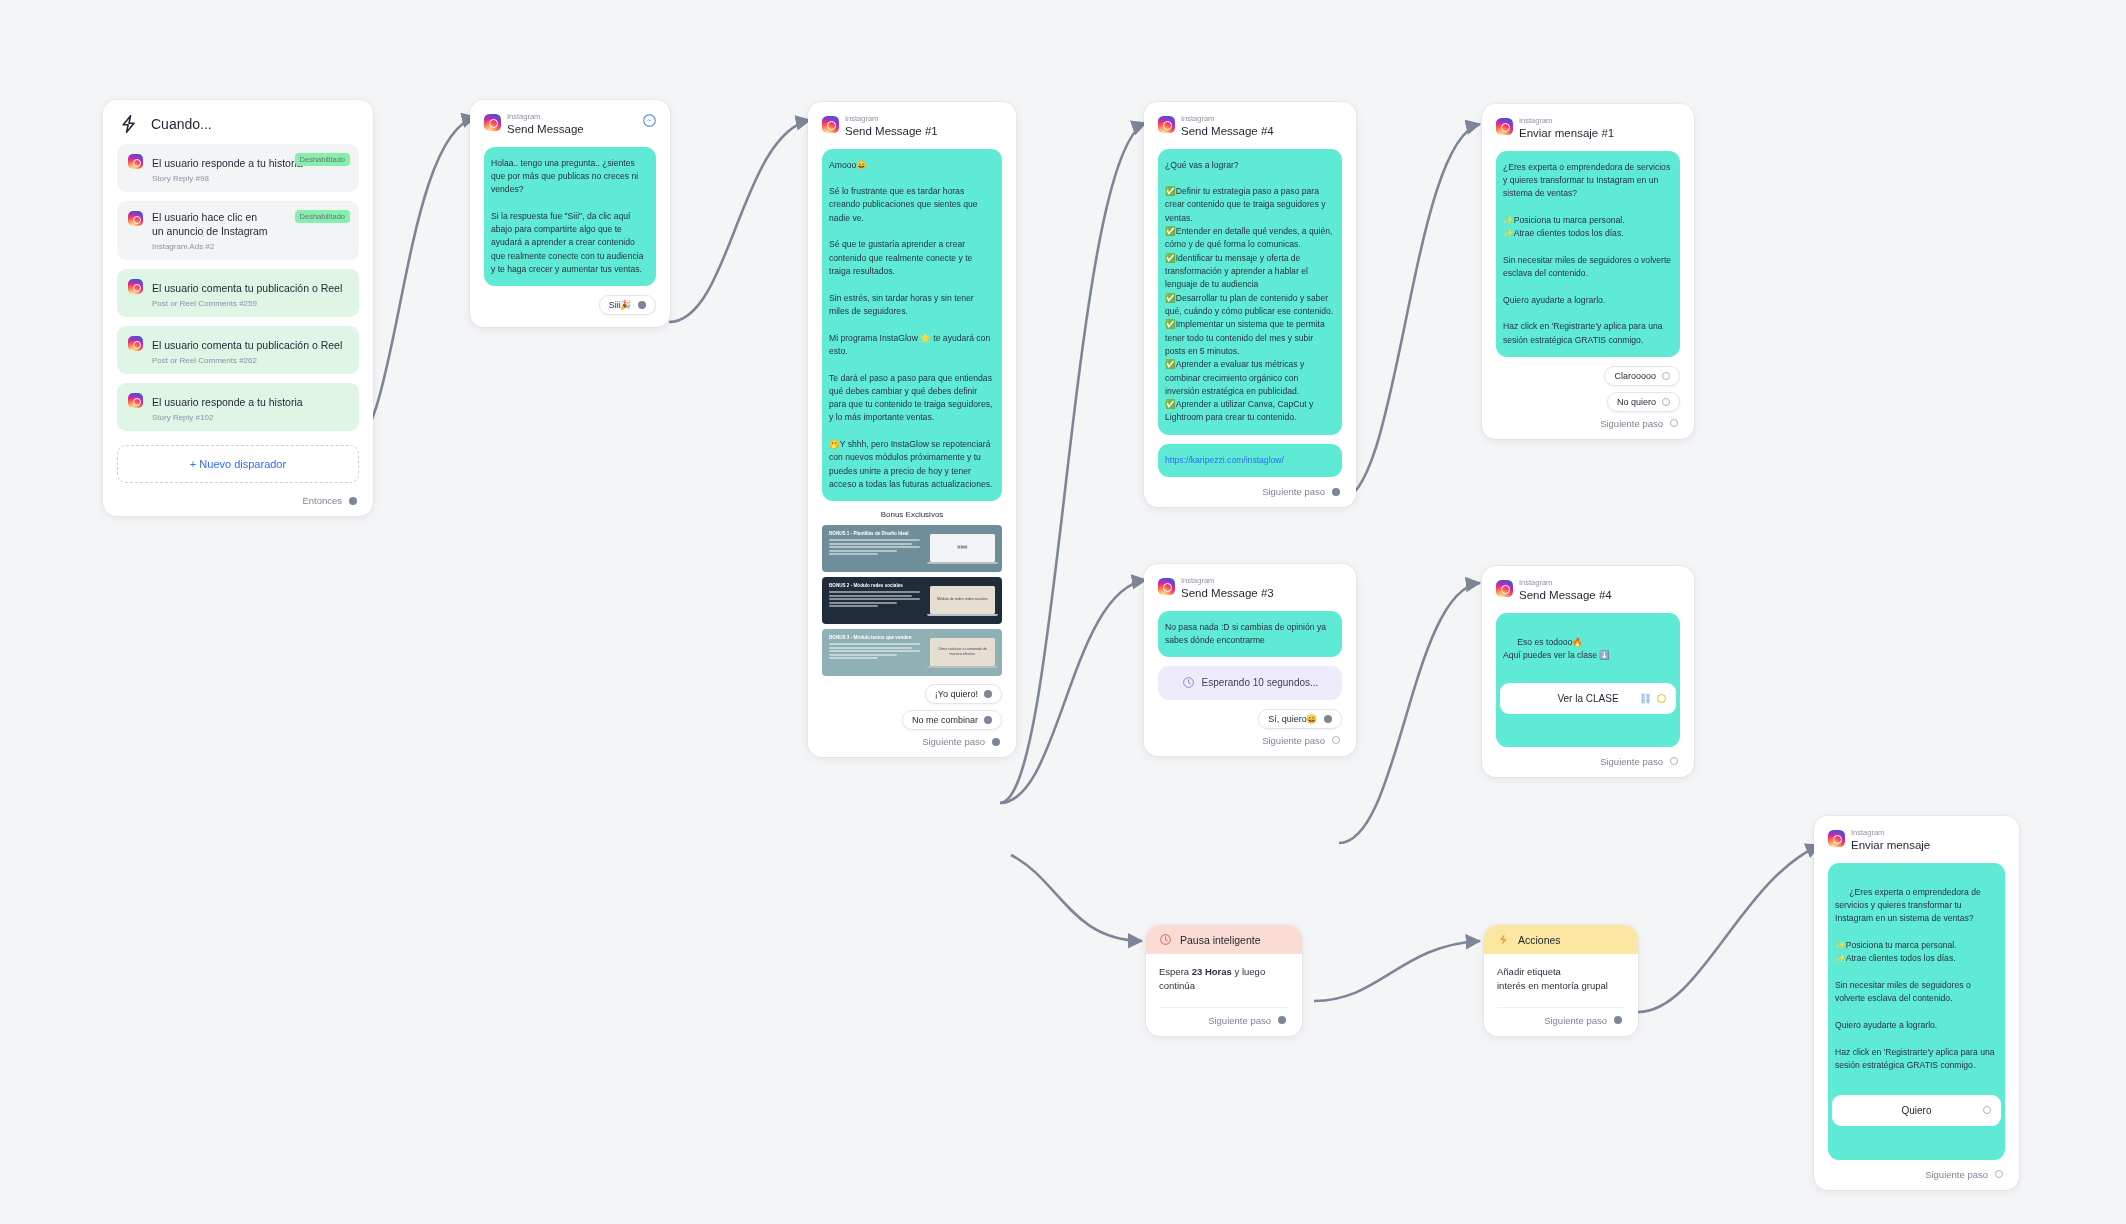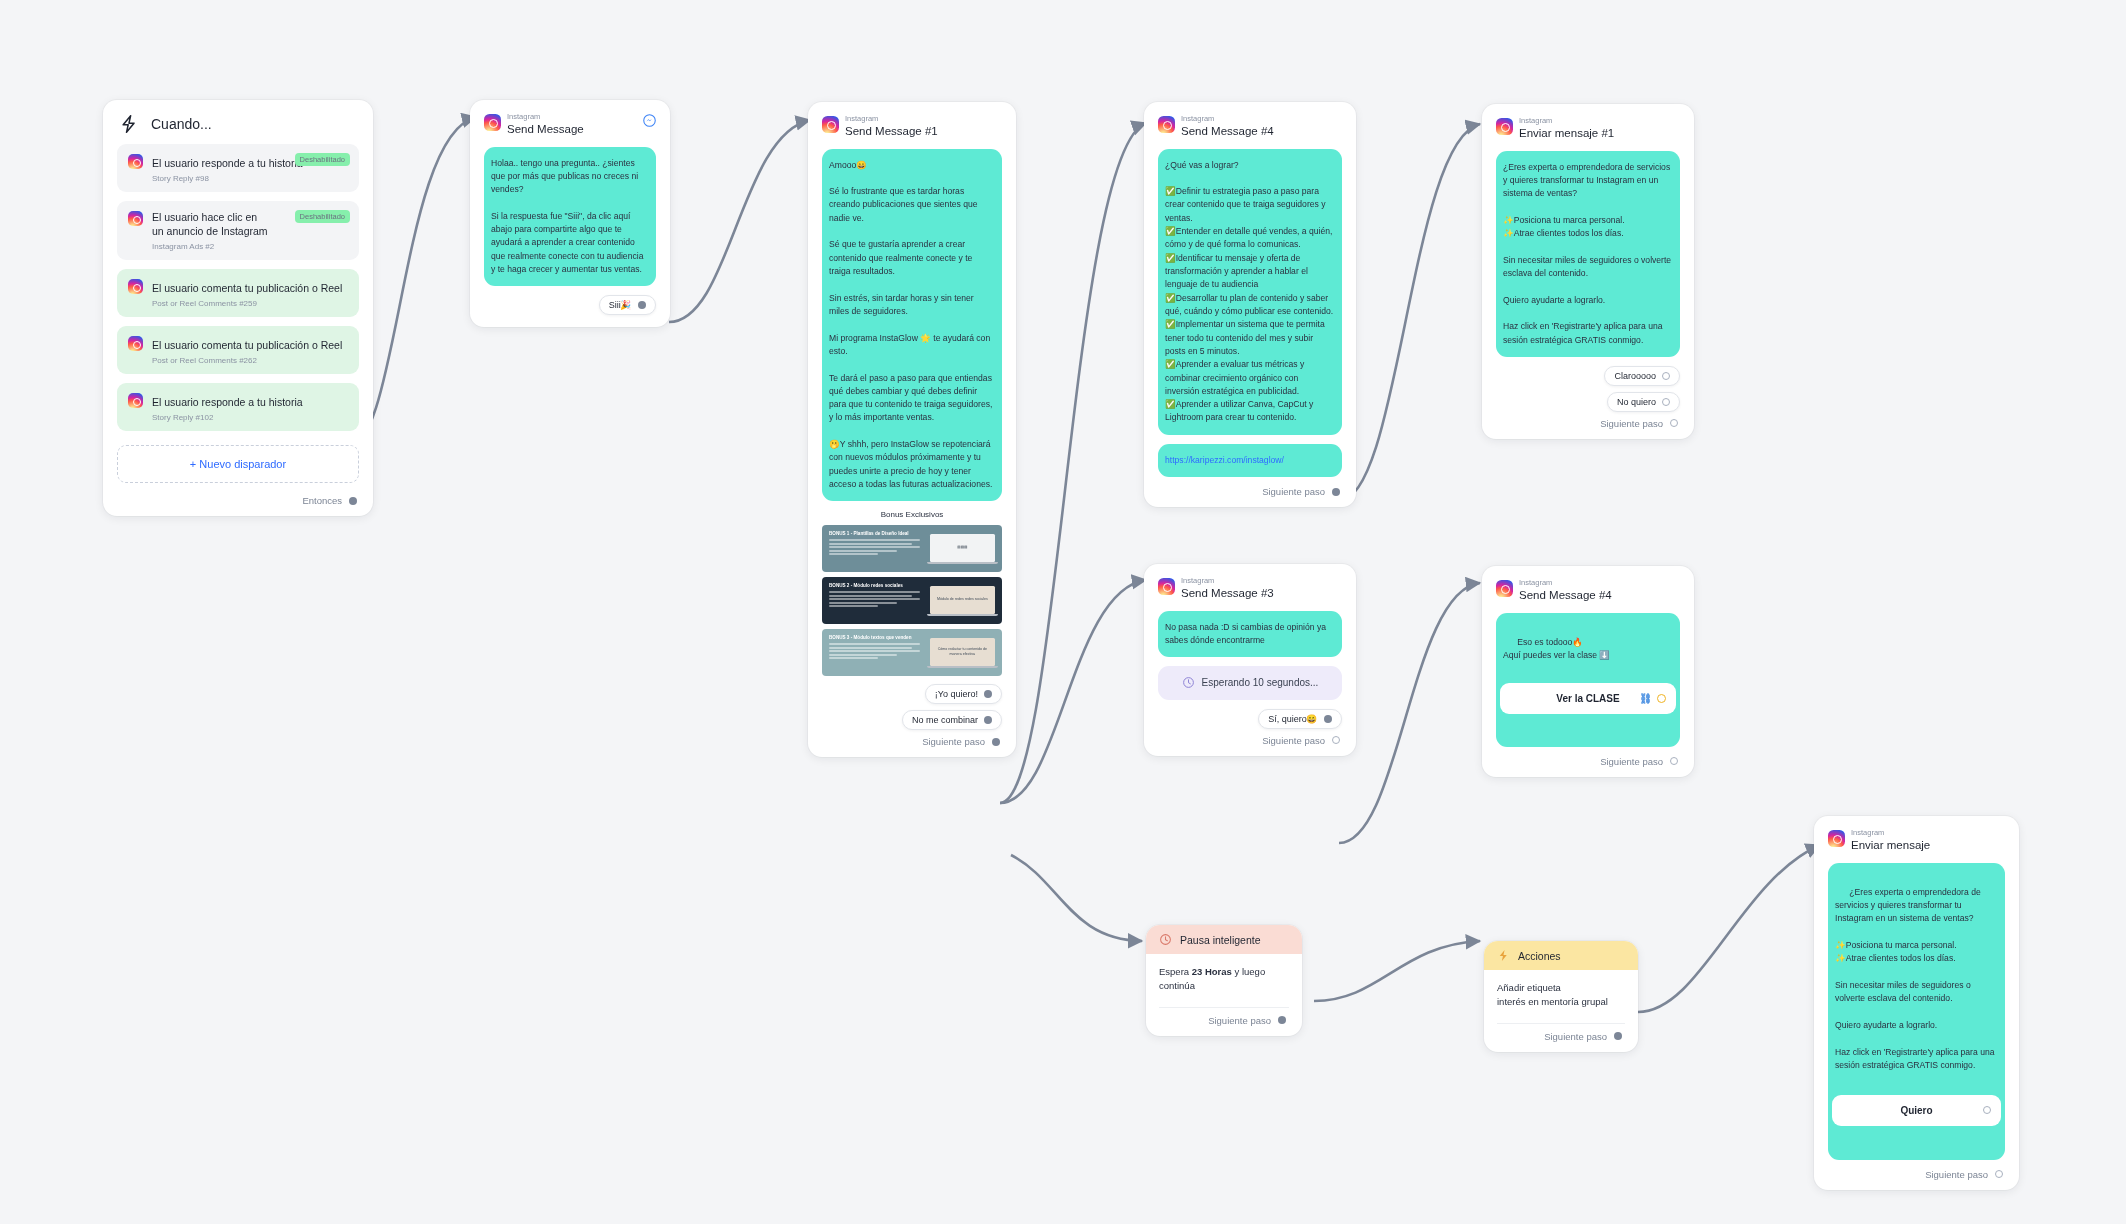--- a/index.html
+++ b/index.html
@@ -56,21 +56,21 @@
   .bubble { background:#5eead4; border-radius:11px; padding:10px 7px; margin:0 14px 9px 14px;
     font-size:8.6px; line-height:1.55; color:#2b3140; white-space:pre-wrap; }
   .bubble.link { color:#2f6bff; }
   .bubble.wait { background:#eeebfa; color:#3b4252; text-align:center; font-size:10px;
     display:flex; align-items:center; justify-content:center; gap:7px; padding:9px; }
 
   .btn-row { display:flex; justify-content:flex-end; padding:0 14px 0 14px; margin-bottom:6px; }
   .qbtn { background:#fff; border:1px solid #e2e5ea; border-radius:13px; padding:4px 9px;
     display:flex; align-items:center; gap:6px; font-size:9px; color:#1f2430; box-shadow:0 1px 3px rgba(16,24,40,.06); }
   .cta { background:#fff; border-radius:9px; margin:0 11px 2px 11px; padding:8px 11px;
-    display:flex; align-items:center; justify-content:center; position:relative; font-size:10px; color:#1f2430; font-weight:bold; }
+    display:flex; align-items:center; justify-content:center; position:relative; font-size:10px; color:#1f2430; font-weight:normal; }
   .cta .right { position:absolute; right:10px; display:flex; align-items:center; gap:5px; }
   .ring { width:9px; height:9px; border-radius:50%; border:1.5px solid #f0b323; }
   .linkico { color:#4a90e2; font-size:10px; }
 
   
   .bonus-title { text-align:center; font-size:8px; color:#2b3140; margin:4px 0 6px 0; }
   .bonus-wrap { margin:0 14px 8px 14px; display:flex; flex-direction:column; gap:5px; }
   .bcard { height:47px; border-radius:4px; display:flex; overflow:hidden; padding:6px 7px; gap:6px; }
   .bcard.b1 { background:#6e8e99; }
   .bcard.b2 { background:#1f2c3a; }
@@ -410,21 +410,21 @@
     <div class="acc-body">
       <span>Espera </span><b>23 Horas</b><span> y luego continúa</span>
     </div>
     <div class="hr"></div>
     <div class="port-row" style="padding-top:7px;">
       <span>Siguiente paso</span>
       <span class="dot"></span>
     </div>
   </div>
 
-  <div class="node" style="left:1484px; top:925px; width:154px;margin-top:16px;">
+  <div class="node" style="left:1484px; top:925px; width:154px;">
     <div class="acc-head yellow">
       <svg width="13" height="13" viewBox="0 0 24 24">
         <path d="M14 2 L5 13 h6 l-2 9 9-11 h-6 z" fill="#e8a33d" stroke="none"></path>
       </svg>
       <span>Acciones</span>
     </div>
     <div class="acc-body">
       <div>Añadir etiqueta</div>
       <div>interés en mentoría grupal</div>
     </div>

